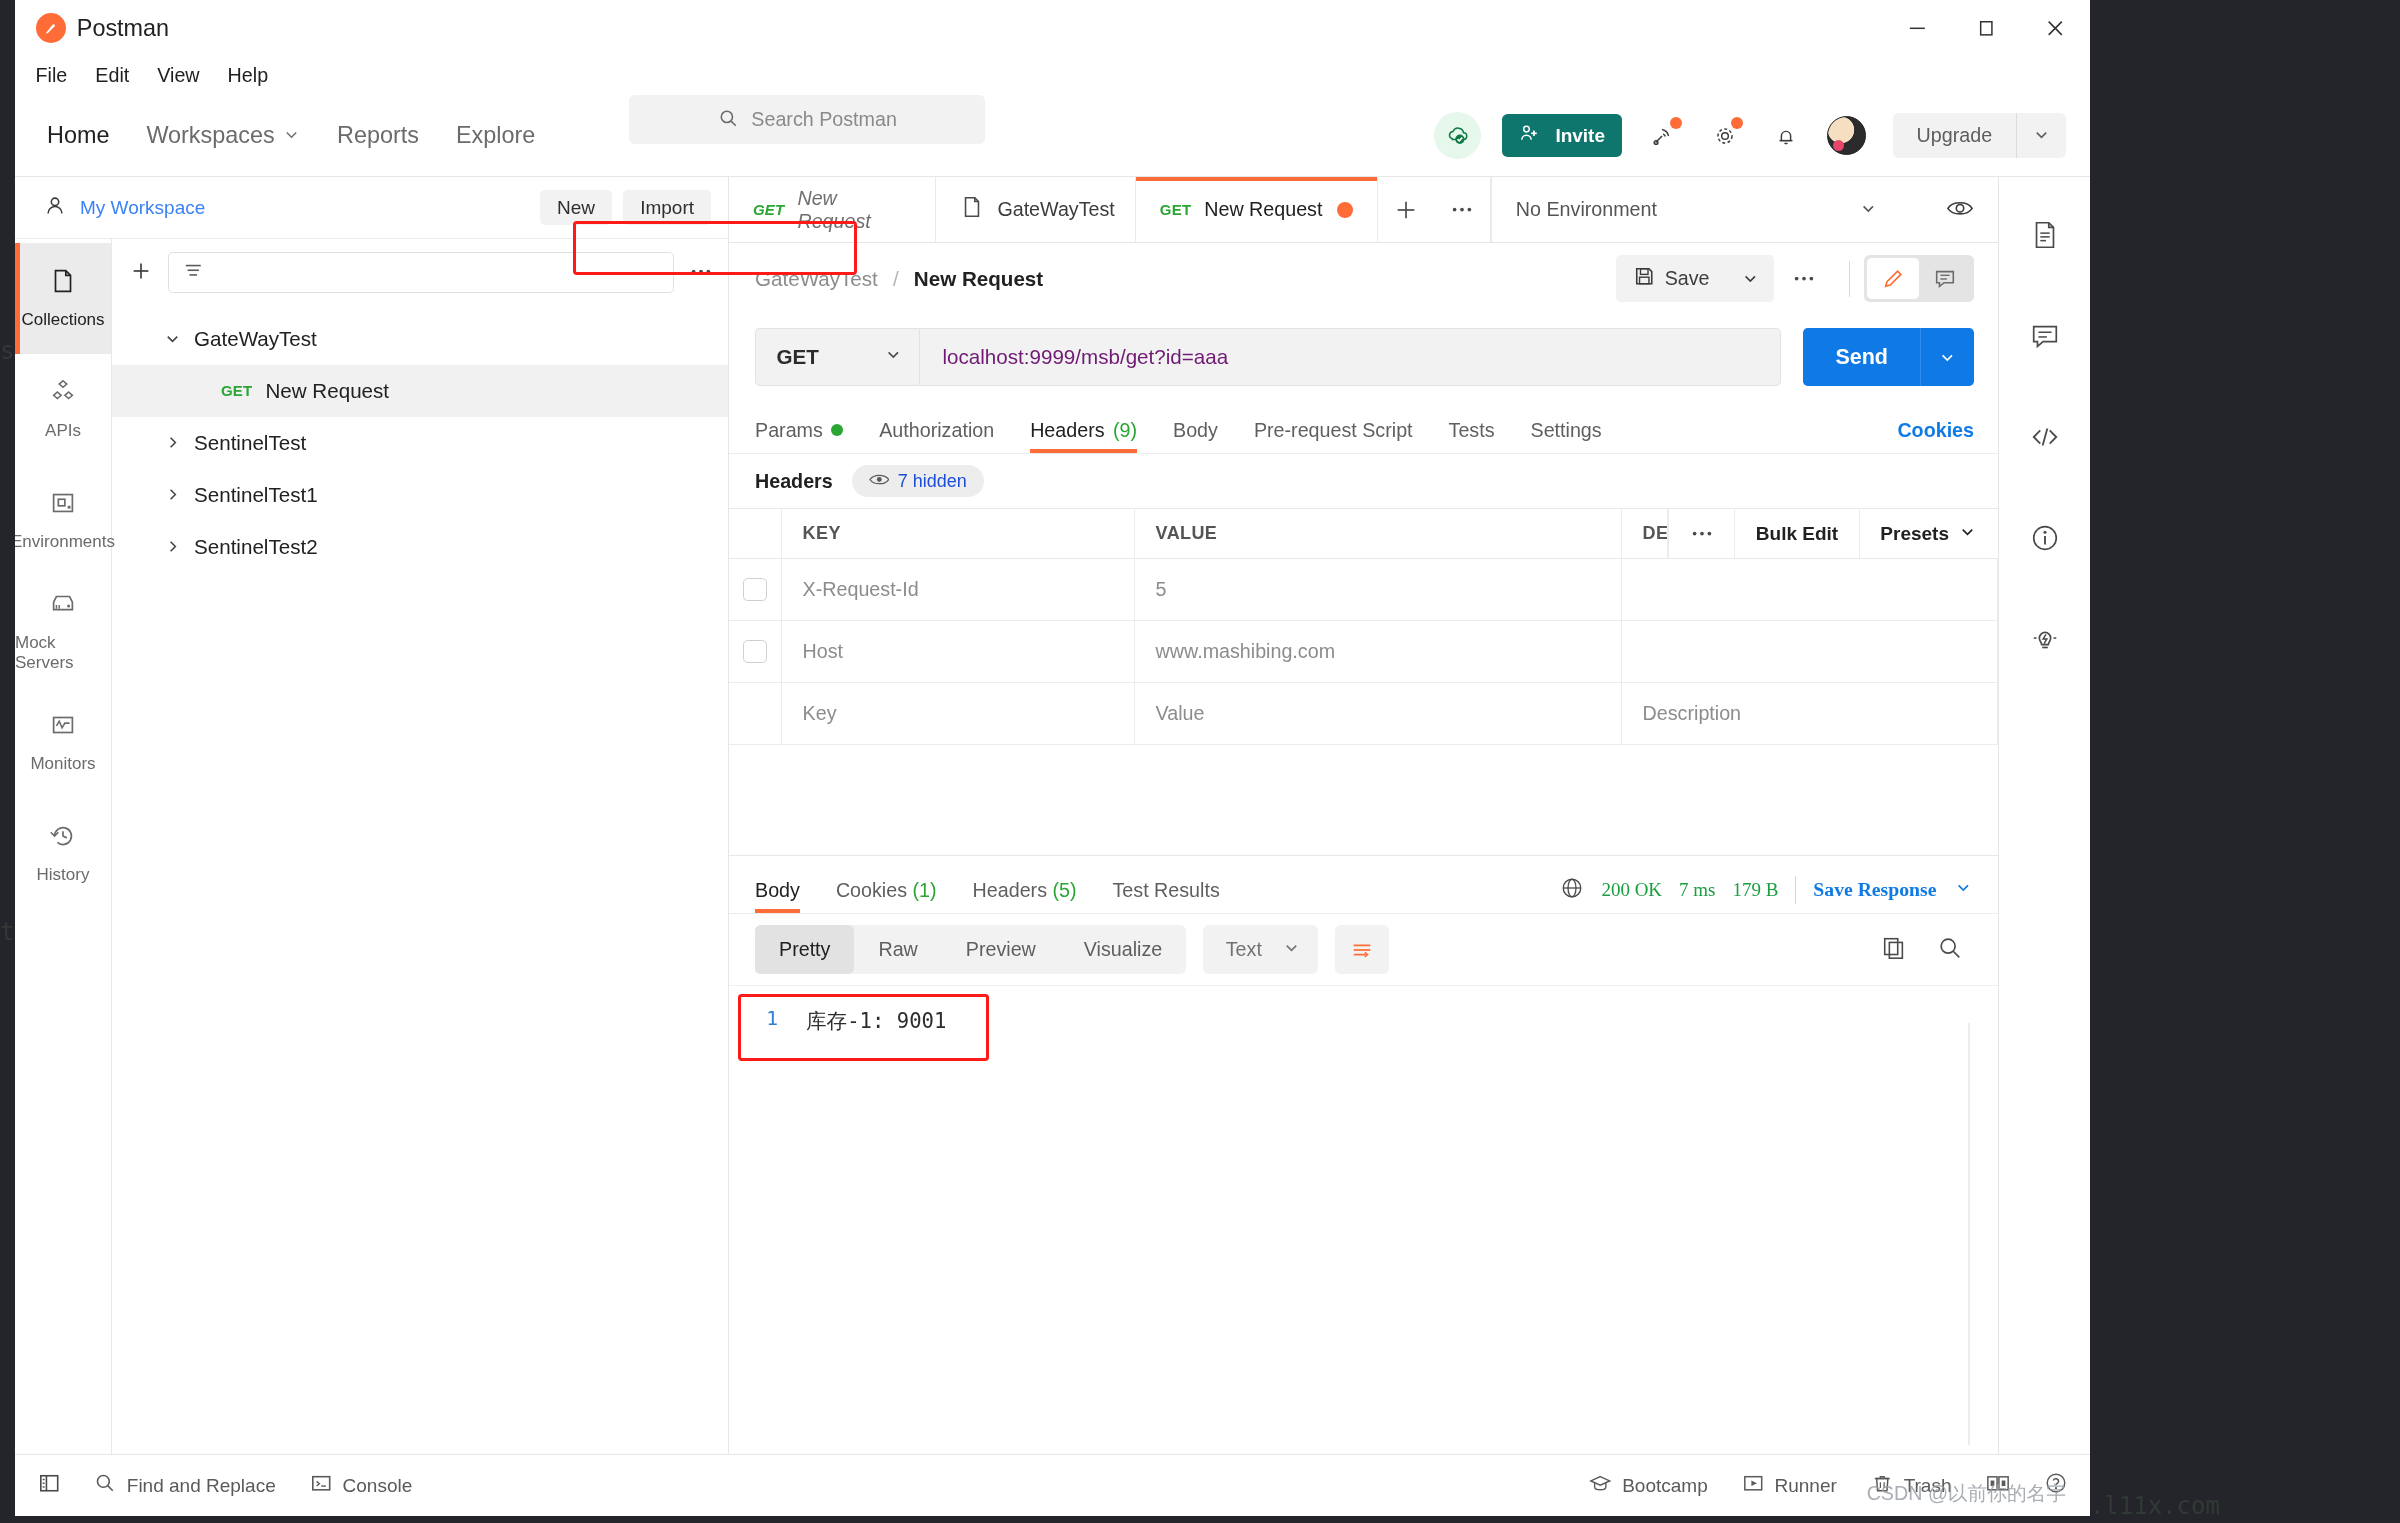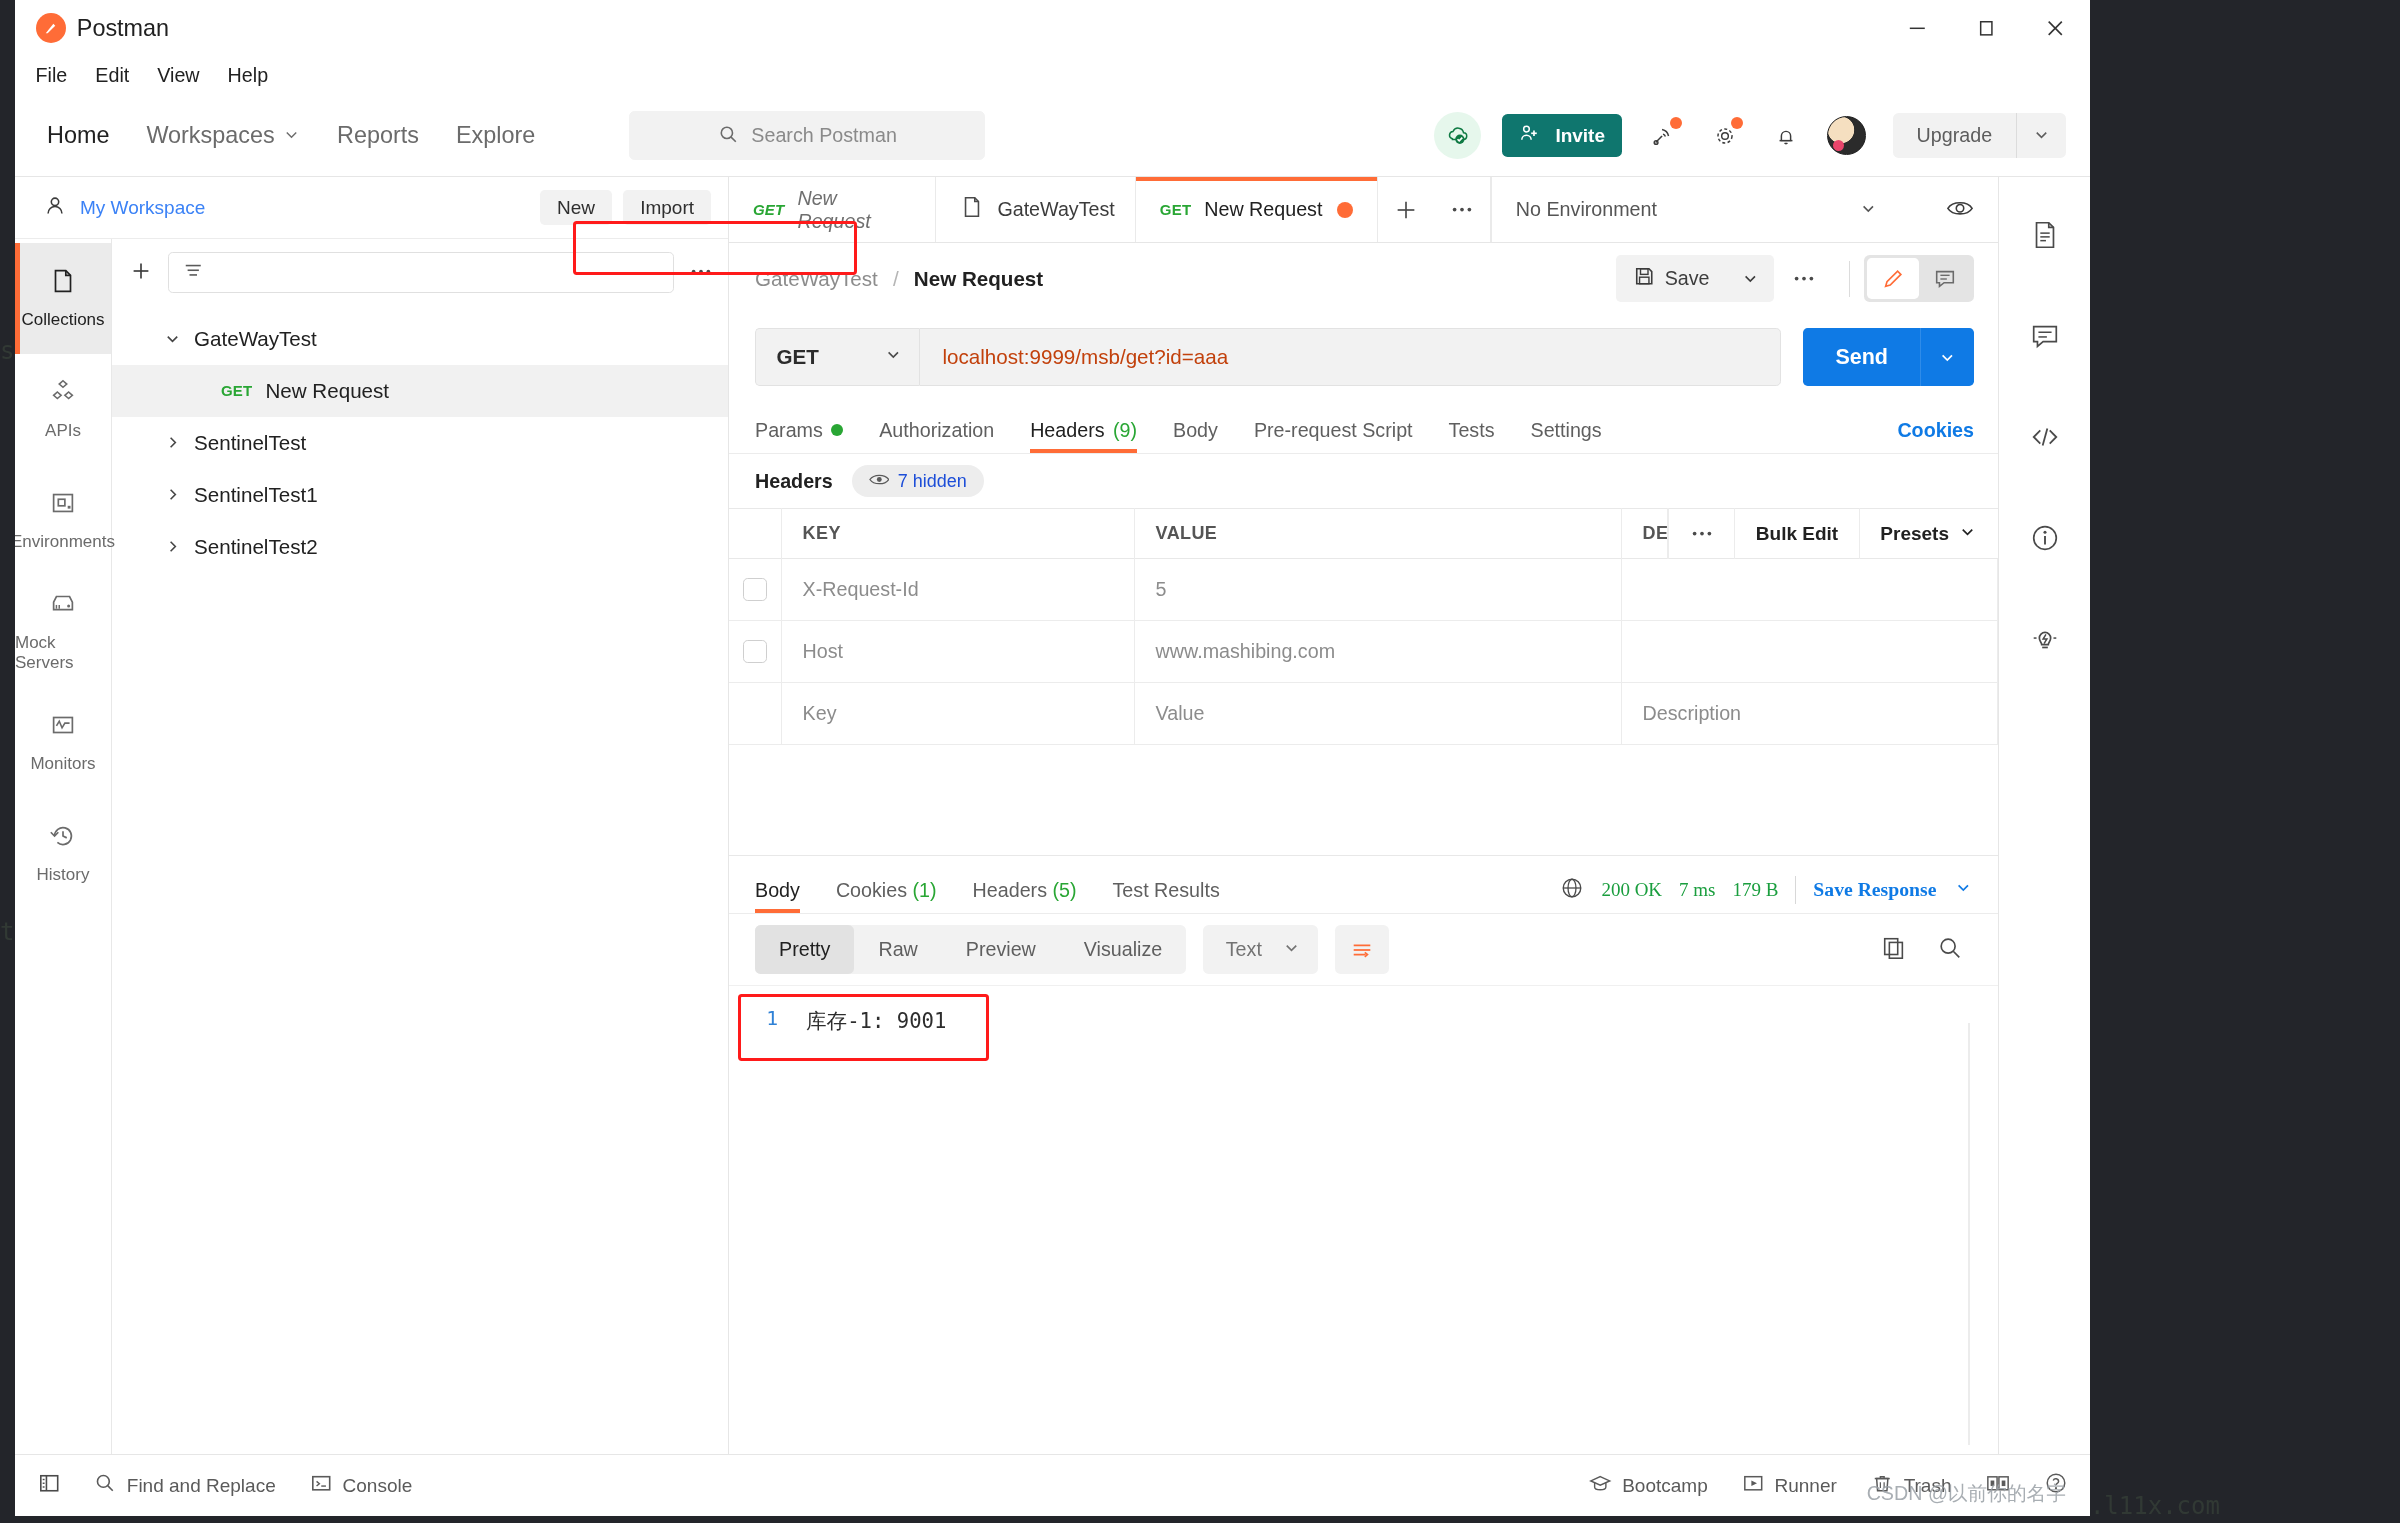--- a/index.html
+++ b/index.html
@@ -40,21 +40,21 @@
   .pm-title { font-size: 23.4px; color: #212121; margin-left: 11.2px; }
   .win-ctrls { position: absolute; right: 0; top: 0; height: 56px; display: flex; }
   .win-btn { width: 69px; height: 56px; display: flex; align-items: center; justify-content: center; color: #333; }
 
   
   .menubar { height: 39px; flex: none; display: flex; align-items: center; padding-left: 20.6px; gap: 28px; }
   .menubar .mi { font-size: 19.7px; color: #212121; cursor: default; }
 
   
   .navbar {
-    height: 82px; flex: none; display: flex; align-items: center;
+    height: 82px; flex: none; display: flex; 
     padding: 0 24px 0 32px; border-bottom: 0.9px solid #e6e6e6; background: #fff;
   }
   .nav-left { display: flex; align-items: center; gap: 37px; }
   .nav-item { font-size: 23.4px; color: #6b6b6b; display: flex; align-items: center; gap: 8.4px; }
   .nav-item.active { color: #212121; }
   .chev { display:inline-block; }
   .nav-search {
     margin-left: 94px; width: 356px; height: 49px; background: #f2f2f2;
     border: 0.9px solid #f2f2f2; border-radius: 5.6px;
     display: flex; align-items: center; justify-content: center; gap: 13px;
@@ -145,21 +145,21 @@
   .segctl .seg.on { background: #fff; }
 
   .urlrow { height: 86px; flex: none; display: flex; align-items: center; padding: 0 24px 0 26px; gap: 0; }
   .methodbox {
     width: 164px; height: 58px; background: #f2f2f2; border: 0.9px solid #e2e2e2; border-right: none;
     border-radius: 4.7px 0 0 4.7px; display: flex; align-items: center; padding: 0 15px 0 20.6px; font-size: 20.6px; color: #2c2c2c; font-weight: bold;
   }
   .methodbox .cv { margin-left: auto; font-weight: normal; color: #4a4a4a; }
   .urlbox {
     flex: 1; height: 58px; background: #f2f2f2; border: 0.9px solid #e2e2e2; border-radius: 0 4.7px 4.7px 0;
-    display: flex; align-items: center; padding-left: 22.5px; font-size: 20.6px; color: #c2410c; position: relative;
+    display: flex; align-items: center; padding-left: 22.5px; font-size: 20.6px; color: #701a75; position: relative;
   }
   .sendbtn { margin-left: 22.5px; display: flex; height: 58px; }
   .sendbtn .s1 { background: #0f7ae5; color: #fff; font-size: 21.5px; font-weight: bold; border-radius: 4.7px 0 0 4.7px; display: flex; align-items: center; padding: 0 32px; }
   .sendbtn .s2 { background: #0f7ae5; color: #fff; border-left: 0.9px solid #2f8ce9; border-radius: 0 4.7px 4.7px 0; width: 54px; display: flex; align-items: center; justify-content: center; }
 
   .reqtabs { height: 54px; flex: none; display: flex; align-items: flex-end; gap: 36px; padding: 0 24px 0 26px; border-bottom: 0.9px solid #ececec; }
   .rq { font-size: 19.7px; color: #5f5f5f; position: relative; padding-bottom: 11.2px; display: flex; align-items: center; gap: 8.4px; }
   .rq.on { color: #212121; }
   .rq.on::after { content:''; position:absolute; left:0; right:0; bottom:0; height: 3.7px; background: #ff6c37; }
   .rq .gdot { width: 12px; height: 12px; border-radius: 50%; background: #29a634; }

